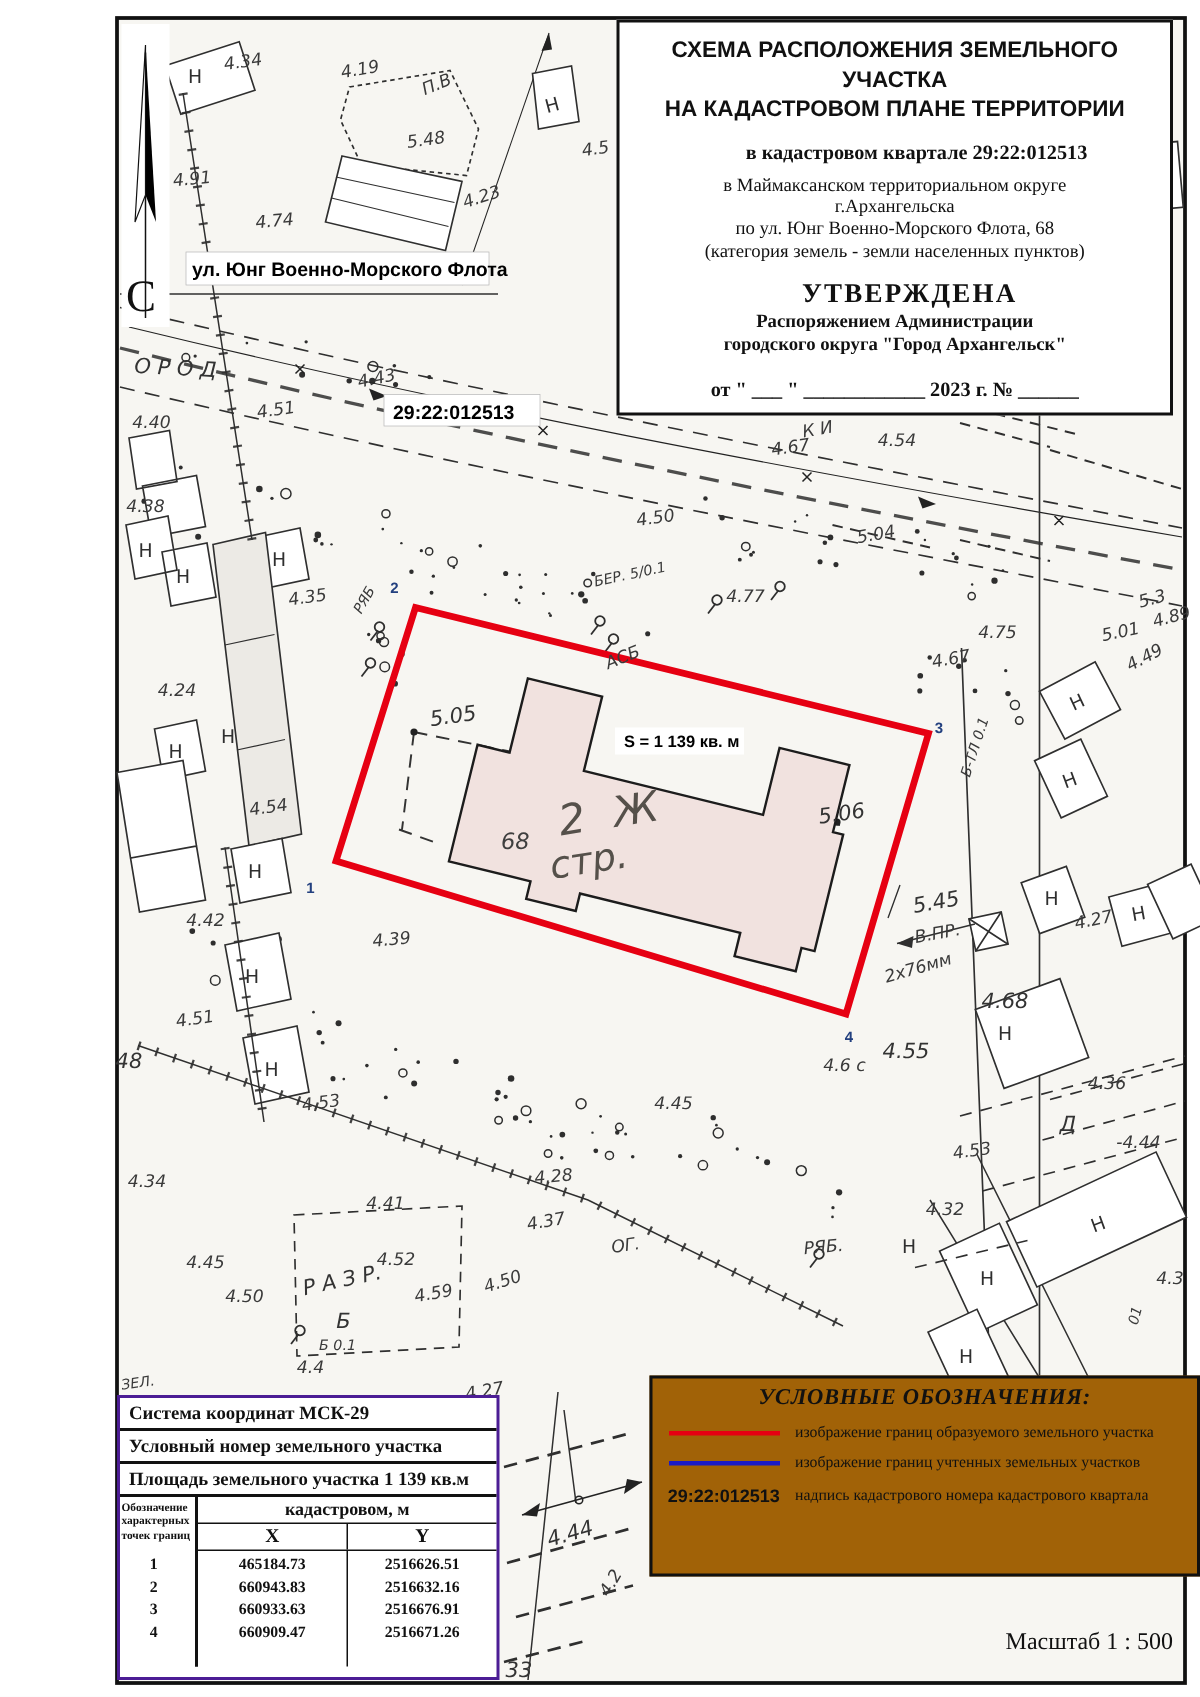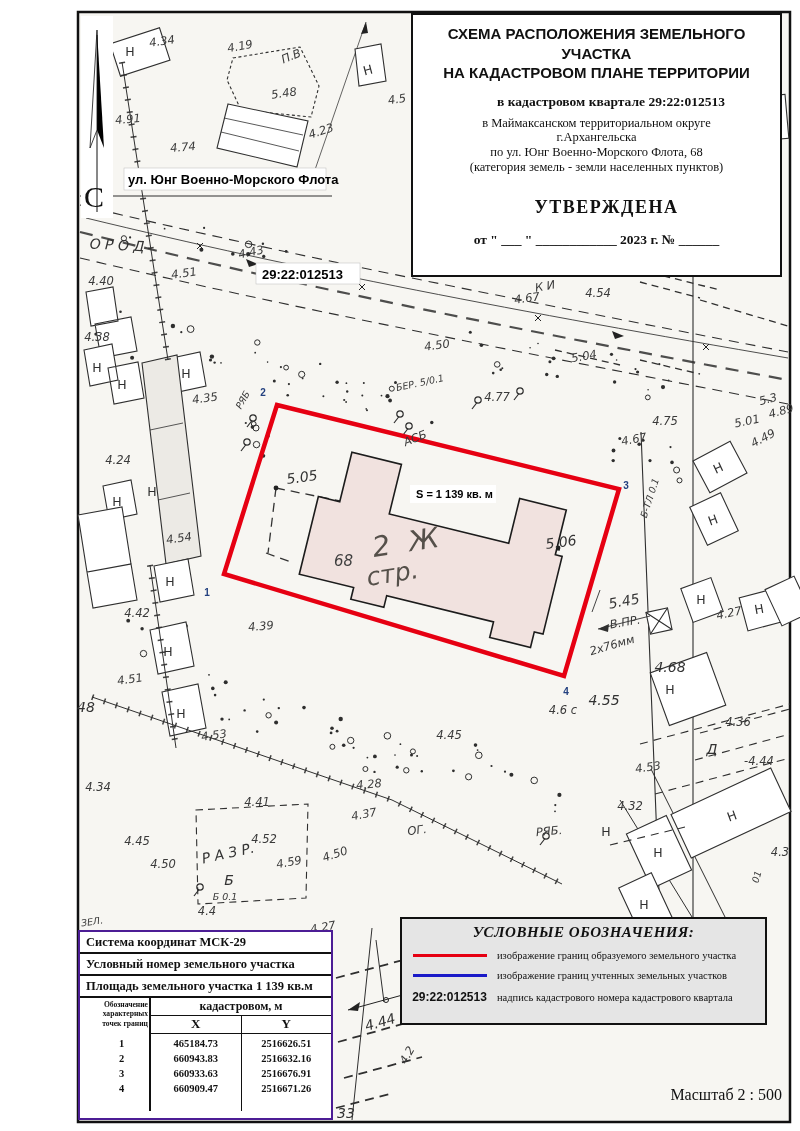--- a/index.html
+++ b/index.html
@@ -19,44 +19,44 @@
   .ml-bldg2{font:italic 25px "DejaVu Sans",sans-serif;fill:#55504a;}
   .ml-68{font:italic 15px "DejaVu Sans",sans-serif;fill:#3f3f3f;}
   .ml-north{font:30px "Liberation Serif",serif;fill:#111;}
 
   
   .titleblock{position:absolute;left:411px;top:13px;width:371px;height:264px;background:#fff;
     border:2px solid #111;box-sizing:border-box;text-align:center;}
   .tb-head{font-family:"Liberation Sans",sans-serif;font-weight:bold;font-size:15px;line-height:1.3;margin-top:9px;}
   .tb-quarter{font-weight:bold;font-size:13.5px;margin-top:11px;padding-left:29px;}
   .tb-addr{font-size:12.5px;line-height:1.18;margin-top:6px;}
-  .tb-approved{font-size:18px;font-weight:bold;margin-top:22px;letter-spacing:1.5px;padding-left:20px;}
+  .tb-approved{font-size:18px;font-weight:bold;margin-top:10px;letter-spacing:1.5px;padding-left:20px;}
   .tb-admin{font-size:12.5px;font-weight:bold;line-height:1.25;margin-top:1px;}
   .tb-date{font-size:13.5px;font-weight:bold;margin-top:14px;}
 
   
   .coordtable{position:absolute;left:78px;top:930px;width:255px;height:190px;background:#fff;
     border:2px solid #4c1d95;box-sizing:border-box;}
   .ct-row{border-bottom:2px solid #111;font-weight:bold;font-size:12.5px;padding:3px 5px 2px 6px;white-space:nowrap;}
   .ct-grid{display:flex;height:113px;}
-  .ct-c1{width:71px;border-right:2px solid #111;box-sizing:border-box;
-    font-weight:bold;font-size:7.6px;line-height:1.25;padding:2px 1px;text-align:right;}
+  .ct-c1{width:52px;border-right:2px solid #111;box-sizing:border-box;
+    font-weight:bold;font-size:7.6px;line-height:1.25;padding:2px 1px;text-align:left;}
   .ct-right{flex:1;display:flex;flex-direction:column;}
   .ct-coords{border-bottom:1.5px solid #111;font-weight:bold;font-size:12px;text-align:center;padding:1px 0;}
   .ct-xy{display:flex;border-bottom:1.5px solid #111;}
   .ct-xy div{flex:1;font-weight:bold;font-size:13px;text-align:center;padding:0 0 1px 0;}
   .ct-xy div:first-child{border-right:1.5px solid #111;}
   .ct-data{flex:1;display:flex;}
   .ct-dcol{text-align:center;font-weight:bold;font-size:10.5px;line-height:15px;padding-top:2px;box-sizing:border-box;}
   .ct-dn{width:57px;border-right:2px solid #111;margin-left:-57px;}
   .ct-dx{flex:1;border-right:1.5px solid #111;}
   .ct-dy{flex:1;}
 
   
-  .legend{position:absolute;left:400px;top:917px;width:367px;height:108px;background:#e5e5e5;
+  .legend{position:absolute;left:433px;top:917px;width:367px;height:134px;background:#a16207;
     border:2px solid #111;box-sizing:border-box;}
   .lg-title{font-style:italic;font-weight:bold;font-size:15px;text-align:center;margin-top:5px;letter-spacing:0.5px;}
   .lg-row{display:flex;align-items:center;margin-top:9px;}
   .lg-sym{width:95px;display:flex;justify-content:center;align-items:center;flex-shrink:0;}
   .lg-line{width:74px;border-top:3px solid #e60012;}
   .lg-code{font-family:"Liberation Sans",sans-serif;font-weight:bold;font-size:12px;}
   .lg-text{font-size:10.5px;text-align:center;}
 
   .scale{position:absolute;left:600px;top:1086px;width:182px;text-align:right;font-size:16px;}
 </style>
@@ -453,20 +453,24 @@
     <div>НА КАДАСТРОВОМ ПЛАНЕ ТЕРРИТОРИИ</div>
   </div>
   <div class="tb-quarter">в кадастровом квартале 29:22:012513</div>
   <div class="tb-addr">
     <div>в Маймаксанском территориальном округе</div>
     <div>г.Архангельска</div>
     <div>по ул. Юнг Военно-Морского Флота, 68</div>
     <div>(категория земель - земли населенных пунктов)</div>
   </div>
   <div class="tb-approved">УТВЕРЖДЕНА</div>
+  <div class="tb-admin">
+    <div>Распоряжением Администрации</div>
+    <div>городского округа "Город Архангельск"</div>
+  </div>
   <div class="tb-date">от " ___ " ____________ 2023 г. № ______</div>
 </div>
 
 <div class="coordtable">
   <div class="ct-row">Система координат МСК-29</div>
   <div class="ct-row">Условный номер земельного участка</div>
   <div class="ct-row">Площадь земельного участка 1 139 кв.м</div>
   <div class="ct-grid">
     <div class="ct-c1">
       <div>Обозначение</div>
@@ -520,15 +524,15 @@
         </div>
         <div class="lg-row">
           <div class="lg-sym">
             <span class="lg-code">29:22:012513</span>
           </div>
           <span class="lg-text">надпись кадастрового номера кадастрового квартала</span>
         </div>
       </div>
 </div>
 
-<div class="scale">Масштаб  2 : 500</div>
+<div class="scale">Масштаб  1 : 500</div>
 
 </div>
 
 </body></html>

